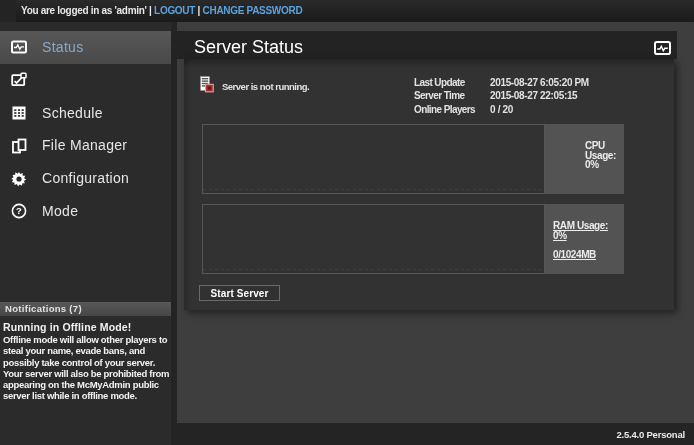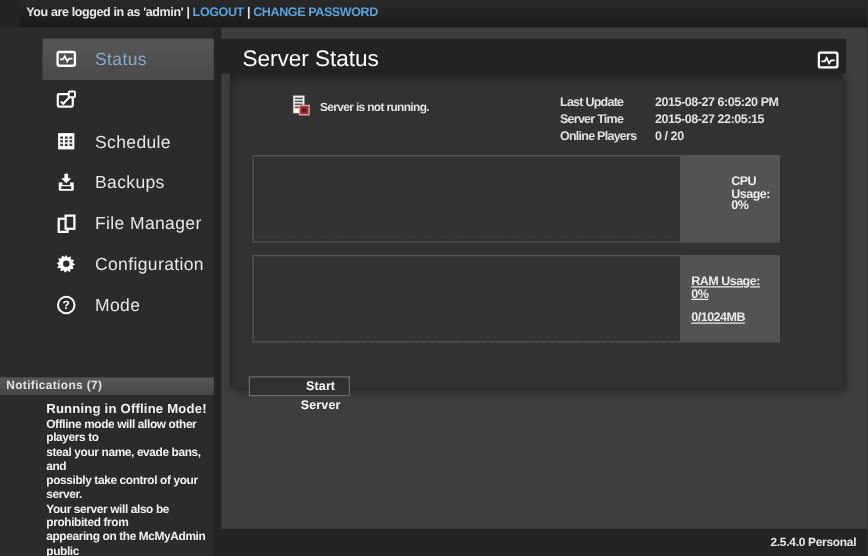--- a/index.html
+++ b/index.html
@@ -1,18 +1,18 @@
 <!DOCTYPE html>
 <html><head>
 <meta charset="utf-8">
 <style>
   * { margin:0; padding:0; box-sizing:border-box; }
   html,body { width:694px; height:445px; overflow:hidden; }
   body { background:#242424; font-family:"Liberation Sans", sans-serif; position:relative; }
-  .abs { position:absolute;padding-left:34px; }
+  .abs { position:absolute; }
 
   
   #topbar { left:16px; top:0; width:694px; height:22px;
     background:linear-gradient(#2a2a2a, #1a1a1a);
     color:#e8e8e8; font-size:10px; font-weight:bold; letter-spacing:-0.3px; line-height:21px; padding-left:5px; }
   #topbar a { color:#5ca2dd; text-decoration:none; }
 
   
   #sidebar { left:0; top:22px; width:171px; height:423px; background:#2b2b2b; }
   .menuitem { position:relative; height:32.8px; line-height:32.8px; color:#e6e6e6; font-size:14px; letter-spacing:0.3px; }
@@ -49,21 +49,21 @@
   .chartbox:after { content:""; position:absolute; left:0; right:0; bottom:3px; height:1px;
     background:repeating-linear-gradient(90deg,#3d3d3f 0 3px, transparent 3px 6px); }
   #chart1 { left:202px; top:124px; width:343px; height:70px; }
   #chart2 { left:202px; top:204px; width:343px; height:70px; }
   .infobox { background:#535353; color:#ececec; font-size:10px; font-weight:bold; letter-spacing:-0.4px; line-height:9.6px; padding:17px 0 0 8px; }
   #info1 { left:545px; top:124px; width:79px; height:70px;padding-left:40px; }
   #info2 { left:545px; top:204px; width:79px; height:70px;text-decoration:underline; }
 
   #startbtn { left:199px; top:285px; width:81px; height:16px; background:#313132;
     border:1px solid #6a6a6a; color:#fff; font-size:10px; font-weight:bold; letter-spacing:0.1px;
-    text-align:center; line-height:15px;margin-top:16px; }
+    text-align:center; line-height:15px; }
 
   #version { right:9px; top:429px; color:#e8e8e8; font-size:9.5px; font-weight:bold; letter-spacing:-0.2px; }
 </style>
 </head>
 <body>
   <div id="topbar" class="abs">You are logged in as 'admin' | <a>LOGOUT</a> | <a>CHANGE PASSWORD</a></div>
 
   <div id="panel" class="abs"></div>
   <div id="phead" class="abs">Server Status
     <span id="phicon">
@@ -125,28 +125,20 @@
         <rect x="6.9" y="7.1" width="2.2" height="1.8" fill="#3a3a3a"></rect>
         <rect x="10.6" y="7.1" width="2.2" height="1.8" fill="#3a3a3a"></rect>
         <rect x="3.2" y="10" width="2.2" height="1.8" fill="#3a3a3a"></rect>
         <rect x="6.9" y="10" width="2.2" height="1.8" fill="#3a3a3a"></rect>
         <rect x="10.6" y="10" width="2.2" height="1.8" fill="#3a3a3a"></rect>
       </svg>
       <span class="lbl">Schedule</span>
     </div>
     <div class="menuitem">
       <svg class="ic" viewBox="0 0 16 16" width="16" height="16">
-        <path d="M6.5,1 L9.5,1 L9.5,4.5 L12,4.5 L8,8.5 L4,4.5 L6.5,4.5 Z" fill="#fff"></path>
-        <path d="M2,8 L5,8 L5,10 L11,10 L11,8 L14,8 L14,13.5 Q14,14.5 13,14.5 L3,14.5 Q2,14.5 2,13.5 Z" fill="#fff"></path>
-        <rect x="4" y="11" width="8" height="2.2" fill="#2b2b2b"></rect>
-      </svg>
-      <span class="lbl">Backups</span>
-    </div>
-    <div class="menuitem">
-      <svg class="ic" viewBox="0 0 16 16" width="16" height="16">
         <rect x="2" y="4" width="7" height="10.5" fill="none" stroke="#fff" stroke-width="1.8"></rect>
         <rect x="7.5" y="1.5" width="7" height="10.5" fill="#2b2b2b" stroke="#fff" stroke-width="1.8"></rect>
       </svg>
       <span class="lbl">File Manager</span>
     </div>
     <div class="menuitem">
       <svg class="ic" viewBox="0 0 16 16" width="16" height="16">
         <path d="M8,1 L9.3,3.2 L11.8,2.2 L11.9,4.9 L14.6,5.1 L13.4,7.5 L15.5,9 L13.2,10.4 L14.2,12.9 L11.5,13 L11.2,15.6 L8.9,14.2 L7,16 L5.8,13.8 L3.3,14.7 L3.2,12 L0.5,11.9 L1.8,9.5 L0,8 L2.3,6.6 L1.3,4.1 L4,4 L4.3,1.4 L6.6,2.8 Z" fill="#fff" transform="scale(0.95) translate(0.4,0)"></path>
         <circle cx="8" cy="8" r="2.6" fill="#2b2b2b"></circle>
       </svg>

